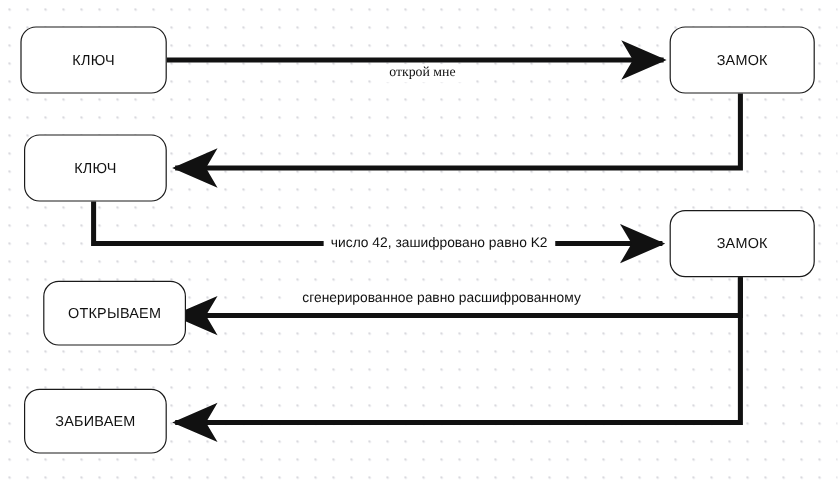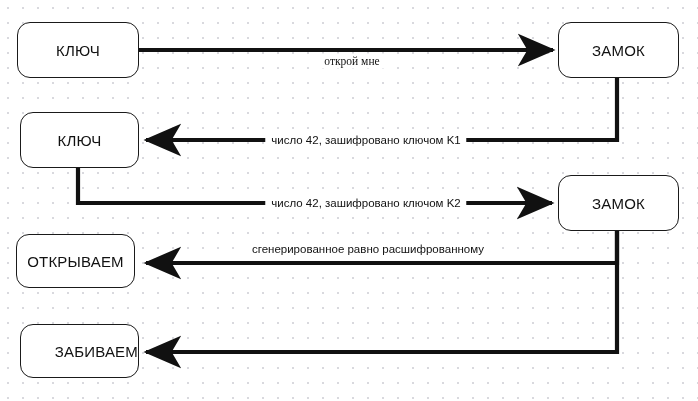--- a/index.html
+++ b/index.html
@@ -22,21 +22,21 @@
   .node {
     position: absolute;
     box-sizing: border-box;
     background: #ffffff;
     border: 1.6px solid #1a1a1a;
     border-radius: 13px;
     display: flex;
     align-items: center;
     justify-content: center;
     color: #111111;
-    font-size: 15px;
+    font-size: 12px;
     letter-spacing: 0.2px;
     z-index: 3;
   }
   .edge-svg {
     position: absolute;
     left: 0;
     top: 0;
     width: 698px;
     height: 401px;
     z-index: 1;
@@ -96,30 +96,29 @@
   </div>
 
   <div class="node" style="left:20px; top:112px; width:119px; height:56px;">
     <span>КЛЮЧ</span>
   </div>
 
   <div class="node" style="left:558px; top:175px; width:121px; height:56px;">
     <span>ЗАМОК</span>
   </div>
 
-  <div class="node" style="left:16px; top:234px; width:119px; height:54px;">
+  <div class="node" style="left:36px; top:234px; width:119px; height:54px;">
     <span>ОТКРЫВАЕМ</span>
   </div>
 
-  <div class="node" style="left:20px; top:324px; width:119px; height:54px;justify-content:flex-end;">
+  <div class="node" style="left:20px; top:324px; width:119px; height:54px;">
     <span>ЗАБИВАЕМ</span>
   </div>
 
   <div class="edge-label" style="left:352px; top:61px; transform:translate(-50%,-50%);font-family:Liberation Serif, serif;">открой мне</div>
 
-  <div class="edge-label" style="left:366px; top:140px; transform:translate(-50%,-50%);">число 42, зашифровано ключом K1</div>
 
-  <div class="edge-label" style="left:366px; top:203px; transform:translate(-50%,-50%);">число 42, зашифровано ключом K2</div>
+  <div class="edge-label" style="left:366px; top:203px; transform:translate(-50%,-50%);">число 42, зашифровано равно K2</div>
 
   <div class="edge-label" style="left:368px; top:249px; transform:translate(-50%,-50%);">сгенерированное равно расшифрованному</div>
 
 
 </div>
 
 </body></html>

